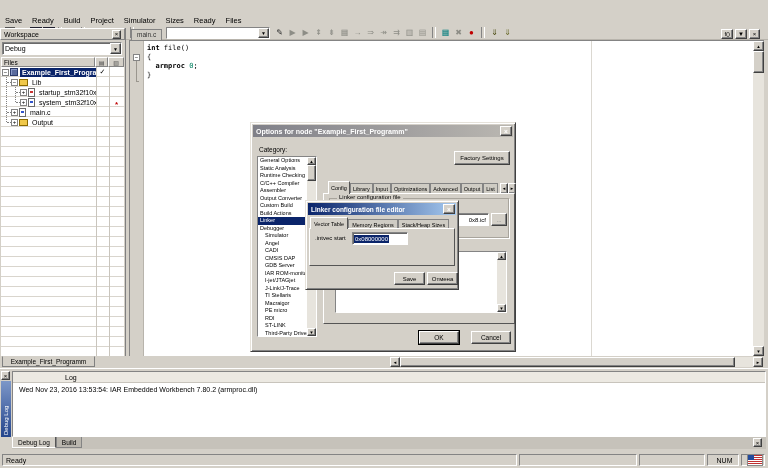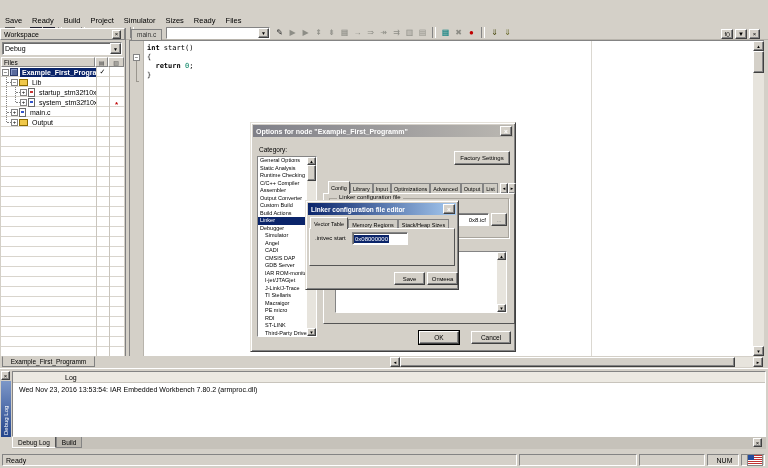--- a/index.html
+++ b/index.html
@@ -351,21 +351,21 @@
         <span class="btn edc">▼</span>
         <span class="btn edc">×</span>
       </div>
     </div>
     <div id="ed-content">
       <div id="gutter">
         <div id="fold-box">−</div>
         <div id="fold-vline"></div>
         <div id="fold-corner"></div>
       </div>
-      <div id="code"><div class="cline"><span class="kw">int</span><span> start()</span></div><div class="cline"><span>{</span></div><div class="cline"><span>  </span><span class="kw">return</span><span> </span><span class="num">0</span><span>;</span></div><div class="cline"><span>}</span></div></div>
+      <div id="code"><div class="cline"><span class="kw">int</span><span> file()</span></div><div class="cline"><span>{</span></div><div class="cline"><span>  </span><span class="kw">armproc</span><span> </span><span class="num">0</span><span>;</span></div><div class="cline"><span>}</span></div></div>
       <div id="margin-line"></div>
       <div id="ed-vscroll">
         <div class="sbb" style="left:0;top:0;width:11px;height:10px;">▲</div>
         <div id="ed-vthumb" class="sbb"></div>
         <div class="sbb" style="left:0;bottom:0;width:11px;height:10px;">▼</div>
       </div>
     </div>
   </div>
 
   <div id="bstrip" class="abs">

